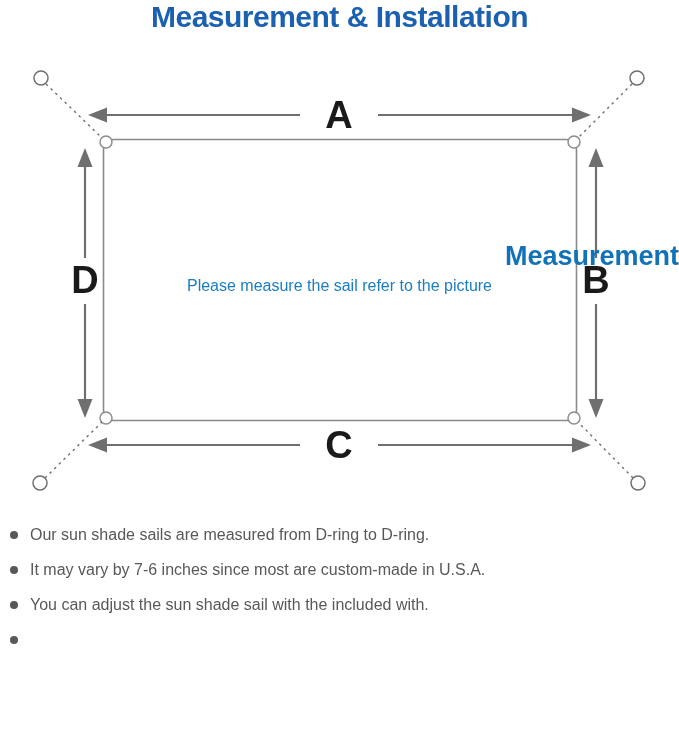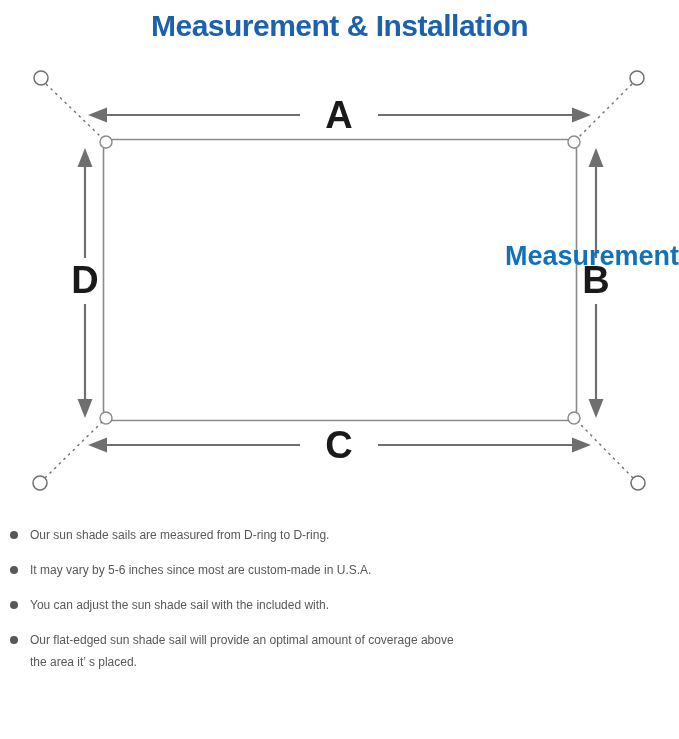--- a/index.html
+++ b/index.html
@@ -5,21 +5,21 @@
   :root{
     --title:#1b61b0; --heading:#1272b8; --subheading:#1b7dc0;
     --line:#8a8a8a; --arrow:#6f6f6f; --label:#1a1a1a;
     --note-text:#58585a; --background:#ffffff;
   }
   *{box-sizing:border-box;margin:0;padding:0;}
   body{background:#fff;font-family:"Liberation Sans","DejaVu Sans",sans-serif;}
   .stage{position:relative;width:679px;height:739px;background:var(--background);overflow:hidden;}
   .title{
     position:absolute;top:0;left:0;width:679px;text-align:center;
-    font-size:30px;font-weight:700;color:var(--title);letter-spacing:-0.5px;padding-top:9px;
+    font-size:30px;font-weight:700;color:var(--title);letter-spacing:-0.5px;padding-top:0;
   }
   .diagram{position:absolute;top:60px;left:0;width:679px;height:460px;}
   .diagram svg{position:absolute;top:0;left:0;}
   .ln{stroke:var(--line);fill:none;}
   .aln{stroke:var(--arrow);fill:none;}
   .dash{stroke:var(--arrow);fill:none;stroke-dasharray:2.5 4;}
   .ring{fill:#fff;stroke:var(--arrow);}
   .corner-ring{fill:#fff;stroke:var(--line);}
   .head{fill:var(--arrow);stroke:none;}
   .dim-label{
@@ -40,21 +40,21 @@
   }
   .notes{
     position:absolute;top:524px;left:0;width:679px;list-style:none;padding:0 6px 0 8px;
   }
   .note-item{display:flex;align-items:flex-start;margin-bottom:13px;}
   .dot{
     flex:0 0 auto;width:8px;height:8px;border-radius:50%;
     background:var(--note-text);margin:7px 12px 0 2px;
   }
   .note-text{
-    font-size:12px;line-height:22px;color:var(--note-text);
+    font-size:16px;line-height:22px;color:var(--note-text);
     white-space:pre-line;
   }
 </style>
 </head>
 <body>
 
 <div class="stage">
 
   <h1 class="title">Measurement &amp; Installation</h1>
 
@@ -98,38 +98,37 @@
       <polygon points="596,88 588.5,107 603.5,107" class="head"></polygon>
       <polygon points="596,358 588.5,339 603.5,339" class="head"></polygon>
     </svg>
 
     <div class="dim-label label-a">A</div>
     <div class="dim-label label-b">B</div>
     <div class="dim-label label-c">C</div>
     <div class="dim-label label-d">D</div>
 
     <div class="center-heading">Measurement</div>
+    <div class="center-sub">Please measure the sail refer to the picture</div>
   </div>
 
   <ul class="notes">
   <li class="note-item">
     <span class="dot"></span>
     <span class="note-text">Our sun shade sails are measured from D-ring to D-ring.</span>
   </li>
 
   <li class="note-item">
     <span class="dot"></span>
-    <span class="note-text">It may vary by 5-6 inches since most are custom-made in U.S.A.</span>
+    <span class="note-text">It may vary by 7-6 inches since most are custom-made in U.S.A.</span>
   </li>
 
 
   <li class="note-item">
     <span class="dot"></span>
     <span class="note-text">You can adjust the sun shade sail with the included with.</span>
   </li>
 
   <li class="note-item">
     <span class="dot"></span>
-    <span class="note-text">Our flat-edged sun shade sail will provide an optimal amount of coverage above
-the area it’ s placed.</span>
   </li>
 </ul>
 </div>
 
 </body></html>

